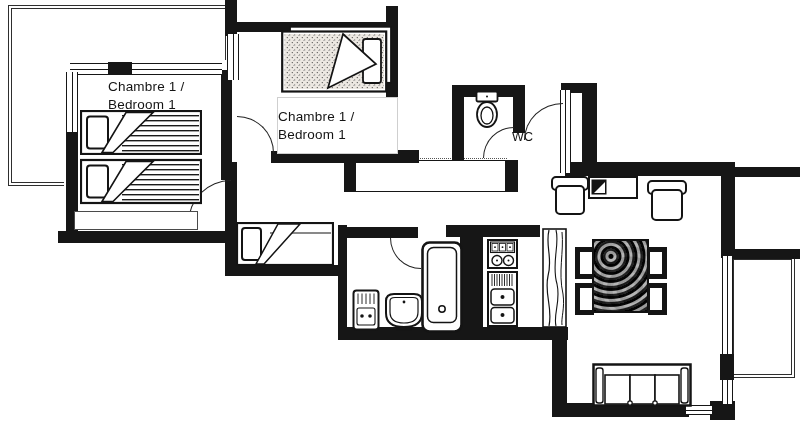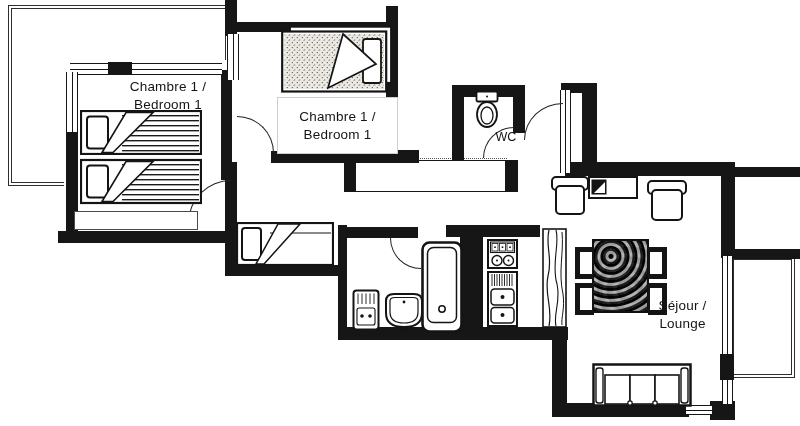--- a/index.html
+++ b/index.html
@@ -15,21 +15,21 @@
          background-size:1px 100%;background-position:center;background-repeat:no-repeat;}
   .rail{position:absolute;border:1.2px solid #2e2e2e;}
   .rail > div{position:absolute;inset:2px;border:1px solid #2e2e2e;}
   .arc{position:absolute;border:0 solid #222;background:transparent;}
   .arc.tl{border-top-width:1.6px;border-left-width:1.6px;border-top-left-radius:100% 100%;}
   .arc.tr{border-top-width:1.6px;border-right-width:1.6px;border-top-right-radius:100% 100%;}
   .arc.bl{border-bottom-width:1.6px;border-left-width:1.6px;border-bottom-left-radius:100% 100%;}
   .fur{position:absolute;}
   .fur svg{display:block;width:100%;height:100%;}
   .lbl{position:absolute;font-size:13.5px;line-height:1.32;color:#141414;letter-spacing:.2px;
-       text-align:center;white-space:nowrap;}
+       text-align:left;white-space:nowrap;}
   .lbl span{display:block;}
   .lbl.small{font-size:12.5px;}
   .lbl.left{text-align:left;}
   .closet{position:absolute;background:#fff;border:1.6px solid #161616;box-sizing:border-box;}
   .rug{position:absolute;background:#fff;border:1.2px solid #4a4a4a;box-sizing:border-box;}
   .labelbox{position:absolute;background:#fff;border:1px solid #cfcfcf;box-sizing:border-box;
             display:flex;flex-direction:column;justify-content:center;}
   .chair{position:absolute;background:#fff;border:5px solid #141414;box-sizing:border-box;}
   .chair.open-r{border-right-width:2px;}
   .chair.open-l{border-left-width:2px;}
@@ -286,21 +286,17 @@
   <div class="lbl" style="left:108px;top:78px;width:120px;">
     <span>Chambre 1 /</span>
     <span>Bedroom 1</span>
   </div>
   <div class="labelbox" style="left:277px;top:97px;width:121px;height:57px;">
     <div class="lbl" style="position:static;">
       <span>Chambre 1 /</span>
       <span>Bedroom 1</span>
     </div>
   </div>
-  <div class="lbl small" style="left:489px;top:129px;width:34px;">
+  <div class="lbl small" style="left:512px;top:129px;width:34px;">
     <span>WC</span>
   </div>
-  <div class="lbl" style="left:645px;top:297px;width:75px;">
-    <span>Séjour /</span>
-    <span>Lounge</span>
-  </div>
 
 </div>
 
 </body></html>

